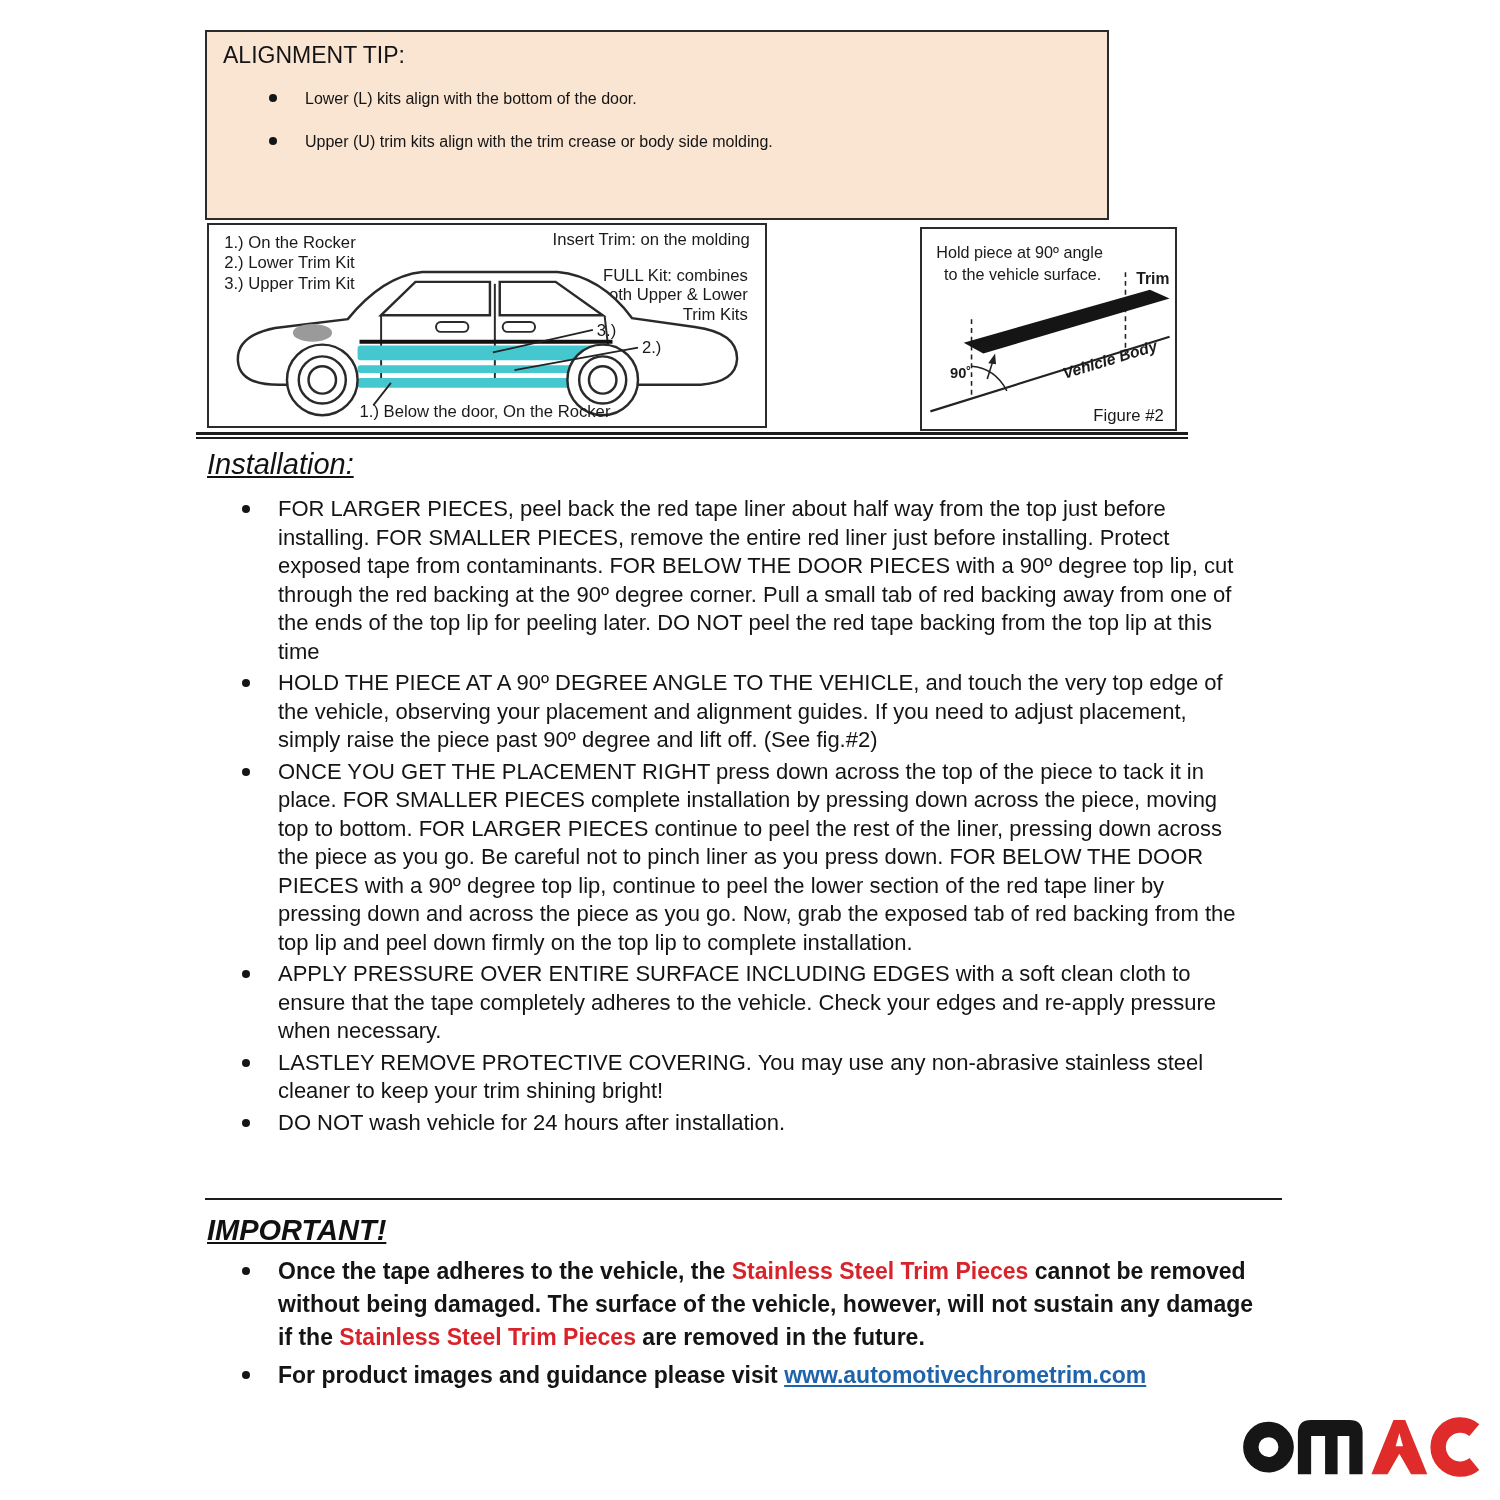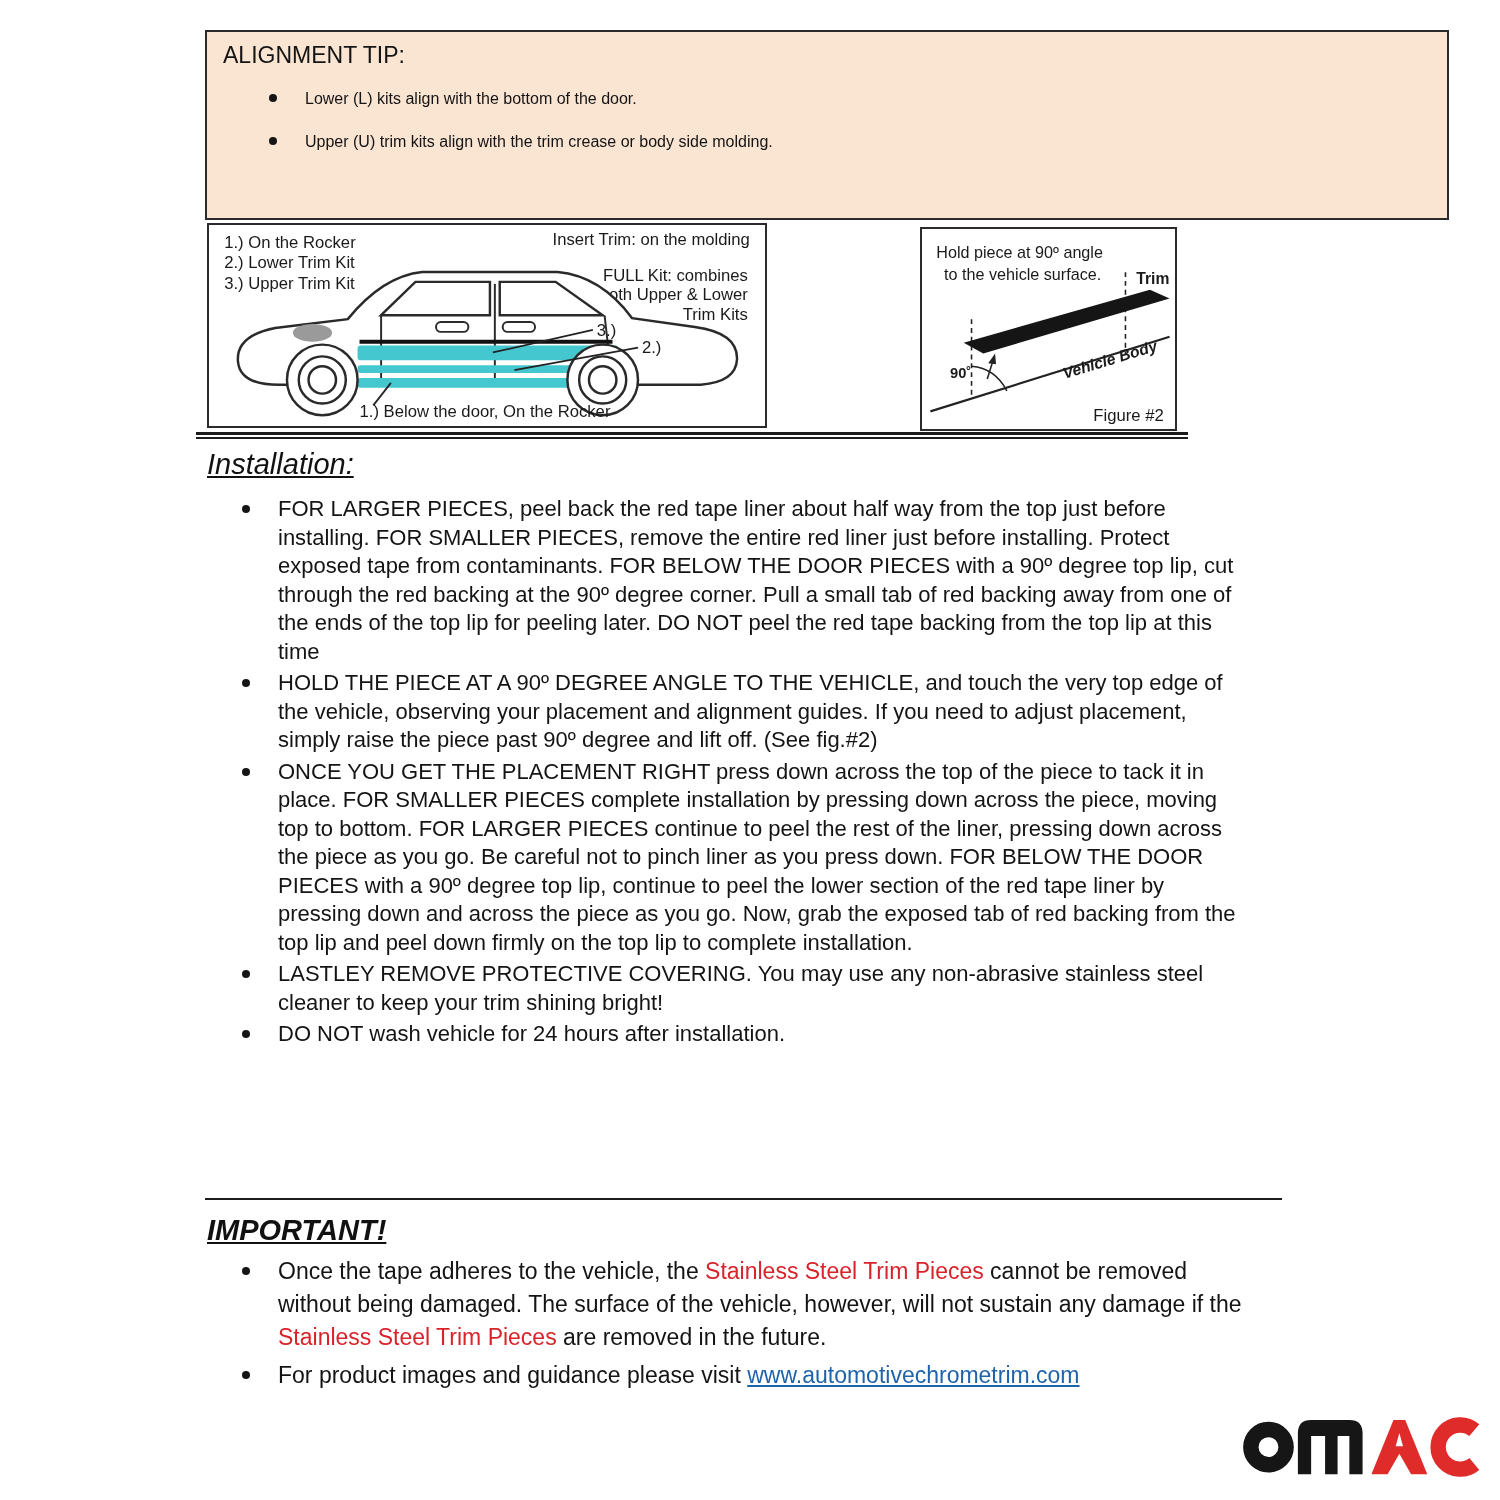--- a/index.html
+++ b/index.html
@@ -4,21 +4,21 @@
 <style>
   * { margin:0; padding:0; box-sizing:border-box; }
   html,body { background:#ffffff; }
   body {
     width:1500px; height:1500px; position:relative; overflow:hidden;
     font-family:"Liberation Sans", sans-serif; color:#141414;
   }
 
   
   .tip-box {
-    position:absolute; left:205px; top:30px; width:1244px; height:190px;
+    position:absolute; left:205px; top:30px; width:904px; height:190px;
     background:#fae4d2; border:2px solid #2b2b2b; padding:9px 16px;
   }
   .tip-title { font-size:23px; line-height:28px; }
   ul.dotlist { list-style:none; }
   ul.dotlist > li { position:relative; }
   ul.dotlist > li::before {
     content:""; position:absolute; width:8px; height:8px; border-radius:50%;
     background:#151515;
   }
   .tip-list { margin-top:15px; }
@@ -60,21 +60,21 @@
 
   
   .big-divider {
     position:absolute; left:205px; top:1198px; width:1077px; height:0;
     border-top:2px solid #1c1c1c;
   }
 
   
   .important-list { position:absolute; left:205px; top:1255px; width:1052px; }
   .important-list > li {
-    font-size:23px; font-weight:normal; line-height:33px; margin-bottom:5px;
+    font-size:23px; font-weight:bold; line-height:33px; margin-bottom:5px;
     padding-left:73px;
   }
   .important-list > li::before { left:37px; top:12px; }
   .seg-red { color:#d9232a; }
   .seg-link { color:#1f64ab; text-decoration:underline; cursor:pointer; }
 
   
   .logo { position:absolute; left:1242px; top:1414px; width:250px; }
   .sr {
     position:absolute; width:1px; height:1px; overflow:hidden;
@@ -161,20 +161,21 @@
   <text class="figtext" x="246" y="196" font-size="17" text-anchor="end">Figure #2</text>
 </svg>
 
 <div class="fig-underline"></div>
 
 <h2 class="section-heading" id="installation-heading">Installation:</h2>
 <ul class="dotlist install-list">
   <li>FOR LARGER PIECES, peel back the red tape liner about half way from the top just before installing. FOR SMALLER PIECES, remove the entire red liner just before installing. Protect exposed tape from contaminants. FOR BELOW THE DOOR PIECES with a 90º degree top lip, cut through the red backing at the 90º degree corner. Pull a small tab of red backing away from one of the ends of the top lip for peeling later. DO NOT peel the red tape backing from the top lip at this time</li>
   <li>HOLD THE PIECE AT A 90º DEGREE ANGLE TO THE VEHICLE, and touch the very top edge of the vehicle, observing your placement and alignment guides. If you need to adjust placement, simply raise the piece past 90º degree and lift off. (See fig.#2)</li>
   <li>ONCE YOU GET THE PLACEMENT RIGHT press down across the top of the piece to tack it in place.  FOR SMALLER PIECES complete installation by pressing down across the piece, moving top to bottom. FOR LARGER PIECES continue to peel the rest of the liner, pressing down across the piece as you go. Be careful not to pinch liner as you press down. FOR BELOW THE DOOR PIECES with a 90º degree top lip, continue to peel the lower section of the red tape liner by pressing down and across the piece as you go. Now, grab the exposed tab of red backing from the top lip and peel down firmly on the top lip to complete installation.</li>
+  <li>APPLY PRESSURE OVER ENTIRE SURFACE INCLUDING EDGES with a soft clean cloth to ensure that the tape completely adheres to the vehicle. Check your edges and re-apply pressure when necessary.</li>
   <li>LASTLEY REMOVE PROTECTIVE COVERING. You may use any non-abrasive stainless steel cleaner to keep your trim shining bright!</li>
   <li>DO NOT wash vehicle for 24 hours after installation.</li>
 </ul>
 
 <div class="big-divider"></div>
 <h2 class="section-heading" id="important-heading">IMPORTANT!</h2>
 <ul class="dotlist important-list">
   <li><span class="seg-bold">Once the tape adheres to the vehicle, the </span><span class="seg-red">Stainless Steel Trim Pieces</span><span class="seg-bold"> cannot be removed without being damaged. The surface of the vehicle, however, will not sustain any damage if the </span><span class="seg-red">Stainless Steel Trim Pieces</span><span class="seg-bold"> are removed in the future.</span></li>
   <li><span class="seg-bold">For product images and guidance please visit </span><span class="seg-link">www.automotivechrometrim.com</span></li>
 </ul>

